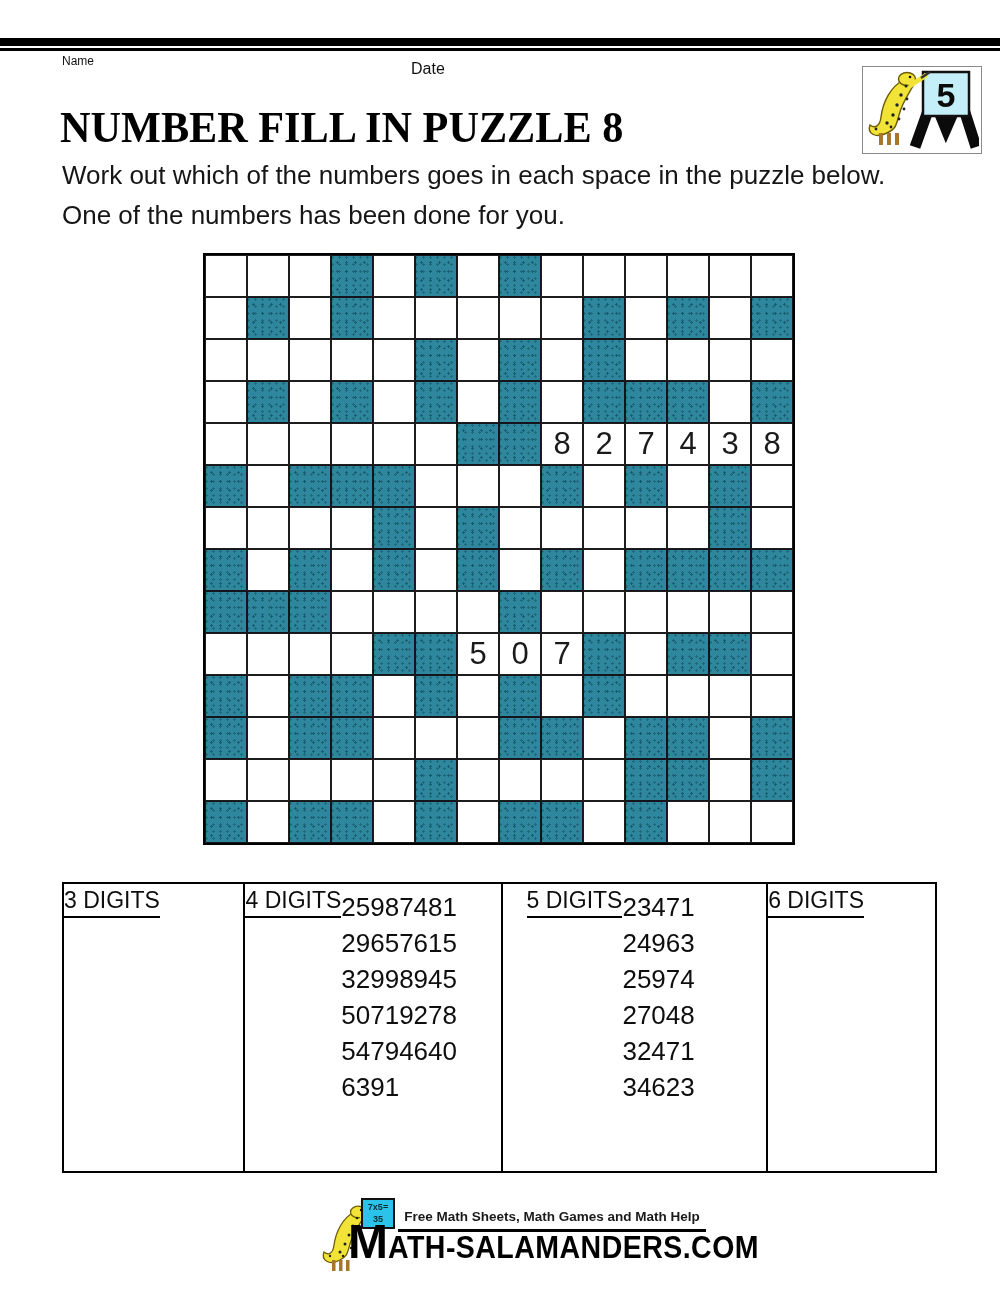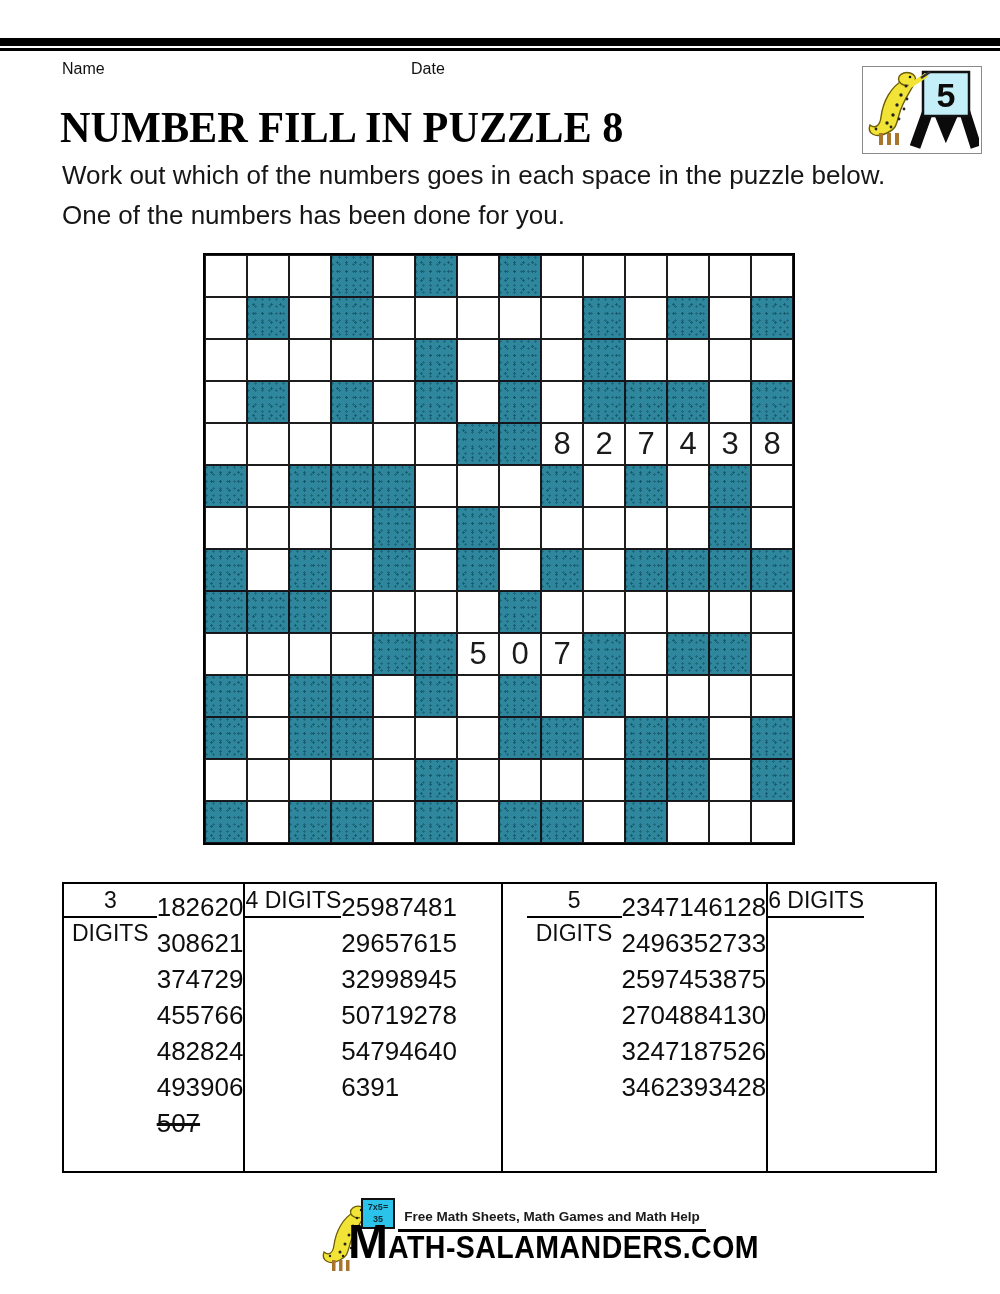--- a/index.html
+++ b/index.html
@@ -7,21 +7,21 @@
     width:1000px;height:1294px;background:#ffffff;position:relative;
     font-family:"Liberation Sans", sans-serif;color:#111;overflow:hidden;
   }
 
   
   .topbar{position:absolute;left:0;top:38px;width:1000px;}
   .topbar .thick{height:8px;background:#000;}
   .topbar .gap{height:2px;background:#fff;}
   .topbar .thin{height:3px;background:#000;}
 
-  .name-label{position:absolute;left:62px;top:60px;font-size:16px;}
+  .name-label{position:absolute;left:62px;top:54px;font-size:12px;}
   .date-label{position:absolute;left:411px;top:60px;font-size:16px;}
 
   
   .logo-box{position:absolute;left:862px;top:66px;width:118px;height:86px;
     border:1px solid #8a8a8a;background:#fff;}
 
   .page-title{
     position:absolute;left:60px;top:102px;margin:0;
     font-family:"Liberation Serif", serif;font-weight:600;
     font-size:44px;letter-spacing:0px;color:#000;white-space:nowrap;
@@ -336,39 +336,20 @@
     <div class="cell"></div>
     <div class="cell teal" style="background-color: rgb(47, 135, 157);"></div>
     <div class="cell"></div>
     <div class="cell"></div>
     <div class="cell"></div>
   </div>
 
 <div id="bank" class="bank">
     <div class="bank-col c1">
       <div class="bank-head">3 DIGITS</div>
-      <div class="bank-body">
-        <div class="bank-sub">
-          <div class="bank-num">182</div>
-          <div class="bank-num">308</div>
-          <div class="bank-num">374</div>
-          <div class="bank-num">455</div>
-          <div class="bank-num">482</div>
-          <div class="bank-num">493</div>
-          <div class="bank-num struck">507</div>
-        </div>
-        <div class="bank-sub">
-          <div class="bank-num">620</div>
-          <div class="bank-num">621</div>
-          <div class="bank-num">729</div>
-          <div class="bank-num">766</div>
-          <div class="bank-num">824</div>
-          <div class="bank-num">906</div>
-        </div>
-      </div>
     </div>
     <div class="bank-col c2">
       <div class="bank-head">4 DIGITS</div>
       <div class="bank-body">
         <div class="bank-sub">
           <div class="bank-num">2598</div>
           <div class="bank-num">2965</div>
           <div class="bank-num">3299</div>
           <div class="bank-num">5071</div>
           <div class="bank-num">5479</div>
@@ -387,28 +368,20 @@
       <div class="bank-head">5 DIGITS</div>
       <div class="bank-body">
         <div class="bank-sub">
           <div class="bank-num">23471</div>
           <div class="bank-num">24963</div>
           <div class="bank-num">25974</div>
           <div class="bank-num">27048</div>
           <div class="bank-num">32471</div>
           <div class="bank-num">34623</div>
         </div>
-        <div class="bank-sub">
-          <div class="bank-num">46128</div>
-          <div class="bank-num">52733</div>
-          <div class="bank-num">53875</div>
-          <div class="bank-num">84130</div>
-          <div class="bank-num">87526</div>
-          <div class="bank-num">93428</div>
-        </div>
       </div>
     </div>
     <div class="bank-col c4">
       <div class="bank-head">6 DIGITS</div>
     </div>
   </div>
 
 <div class="footer">
   <svg class="sal" width="78" height="74" viewBox="0 0 78 74">
     <path d="M22 58 C11 64 3 58 6 50 C11 54 15 51 16 43 C18 29 25 16 36 10 C43 6 48 10 45 16 C41 24 35 31 32 42 C29 53 29 54 22 58 Z" fill="#f2e437" stroke="#6d5c06" stroke-width="1.3"></path>

